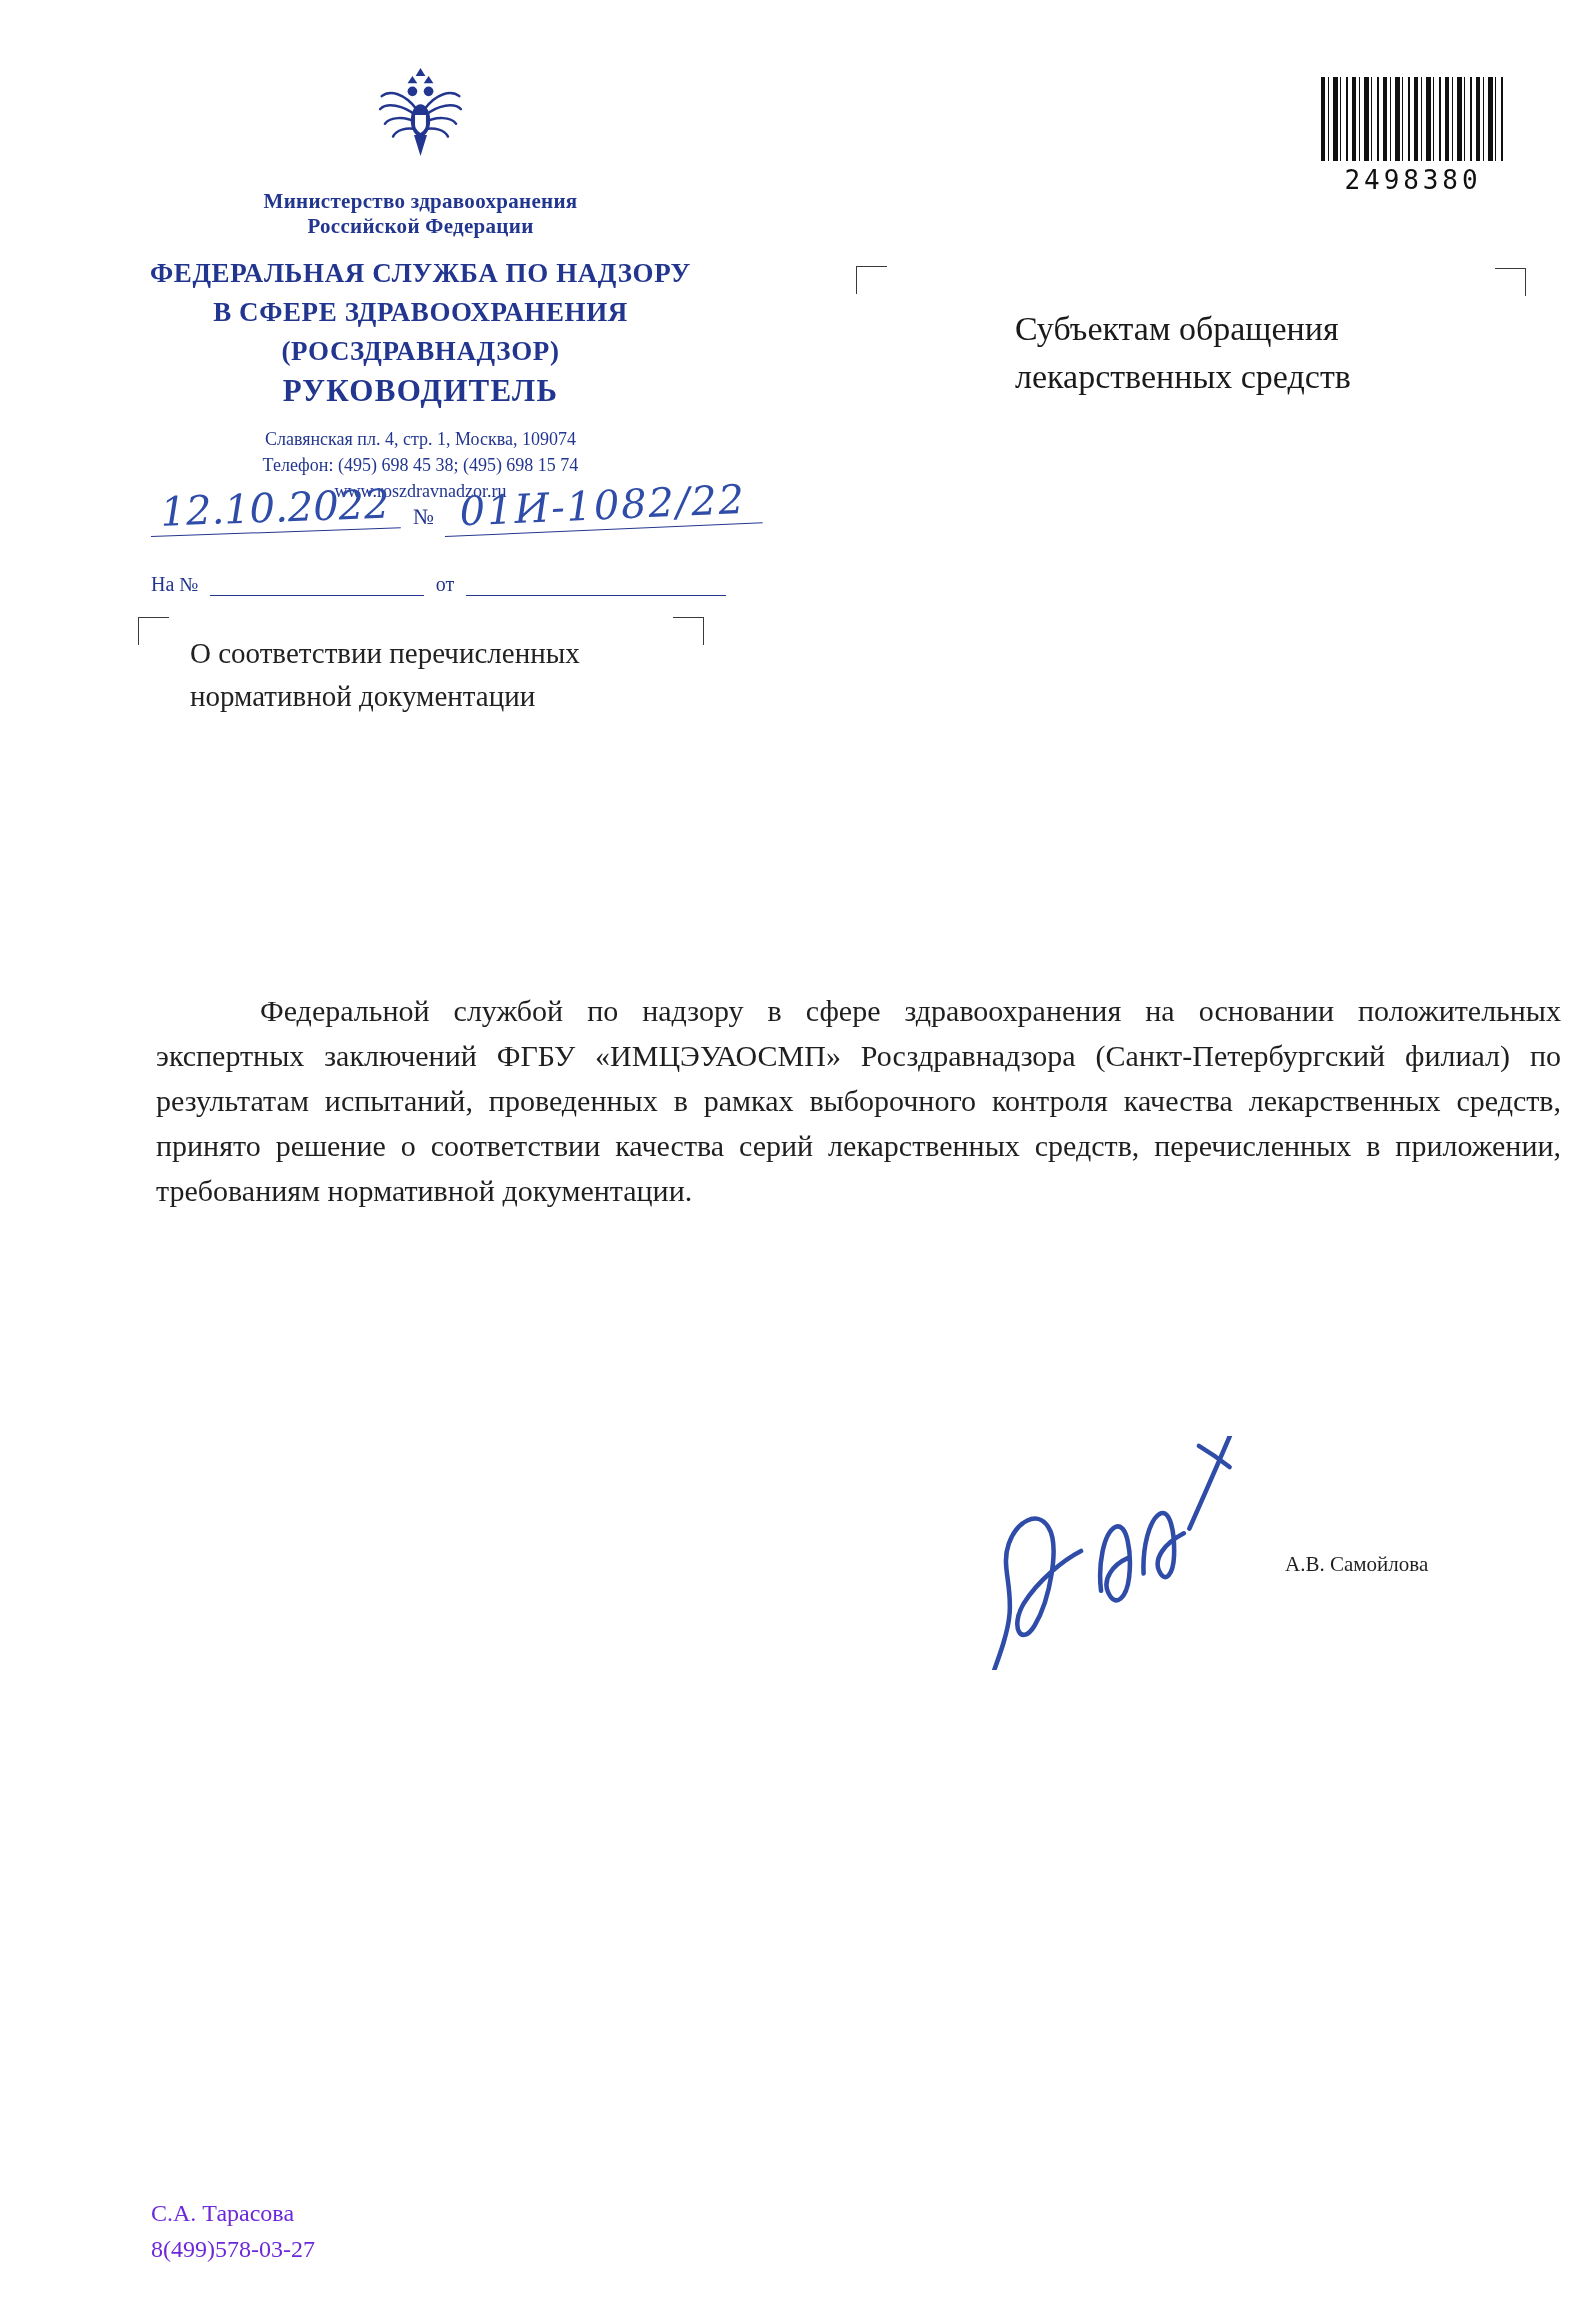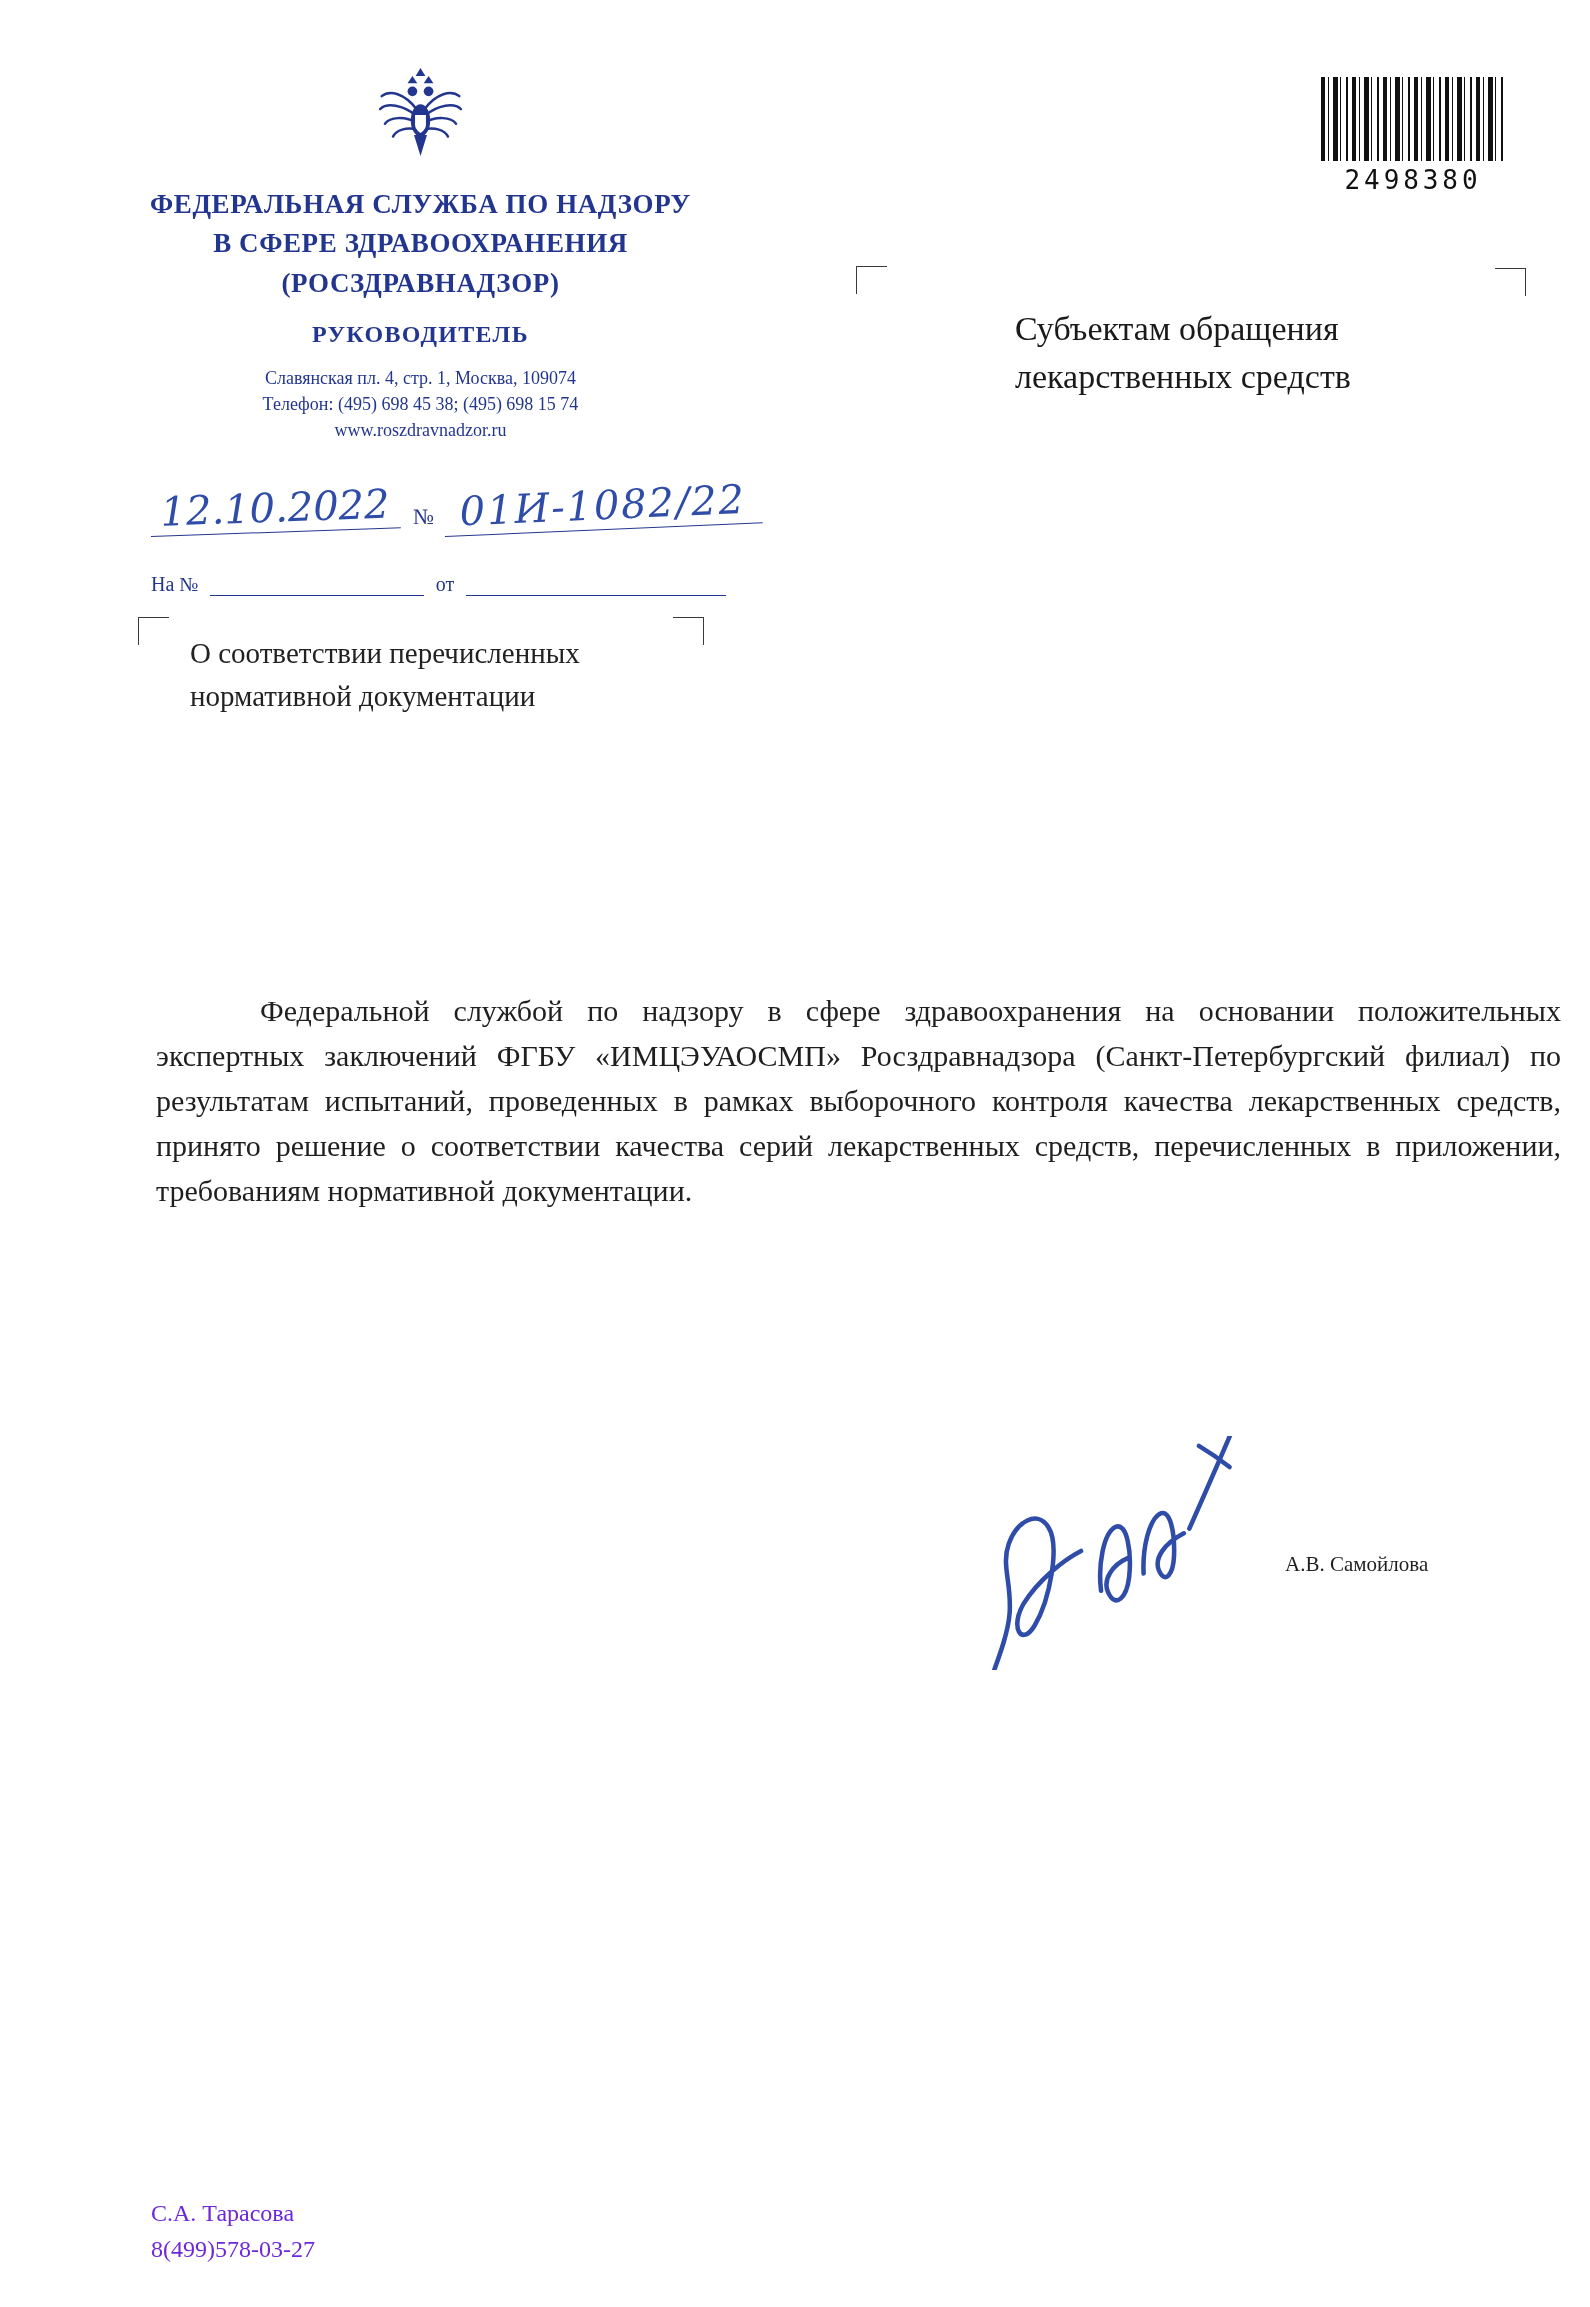--- a/index.html
+++ b/index.html
@@ -20,21 +20,21 @@
   .page{position:absolute;inset:0;background:#ffffff;}
 
   
   .letterhead{
     position:absolute;left:123px;top:65px;width:595px;
     text-align:center;color:var(--letterhead-blue);
   }
   .emblem{display:block;margin:0 auto;color:var(--letterhead-blue);}
   .ministry{margin-top:18px;font-size:21px;font-weight:bold;line-height:1.2;letter-spacing:0.3px;}
   .service{margin-top:14.3px;font-size:27px;font-weight:bold;line-height:1.45;letter-spacing:0.6px;}
-  .head-title{margin-top:18px;font-size:24px;font-weight:bold;letter-spacing:1.3px;}
+  .head-title{margin-top:2px;font-size:31px;font-weight:bold;letter-spacing:1.3px;}
   .contact{margin-top:17px;font-size:18px;line-height:1.45;}
 
   
   .ref-row{
     position:absolute;left:151px;top:489px;width:643px;
     display:flex;align-items:flex-end;
   }
   .hand{
     font-family:"DejaVu Serif",serif;font-style:italic;
     color:var(--ink-blue);font-size:40px;white-space:nowrap;
@@ -142,20 +142,24 @@
         <circle cx="70" cy="32" r="6"></circle>
         <path d="M44 22 l6 -9 l6 9 z"></path>
         <path d="M64 22 l6 -9 l6 9 z"></path>
         <path d="M54 13 l6 -10 l6 10 z"></path>
         <ellipse cx="60" cy="68" rx="12" ry="20"></ellipse>
         <path d="M52 86 L60 112 L68 86 z"></path>
       </g>
       <path d="M52 60 h16 v14 c0 7 -8 11 -8 11 c0 0 -8 -4 -8 -11 z" fill="#fff" stroke="currentColor" stroke-width="2.5"></path>
     </svg>
 
+    <div class="ministry">
+      <div>Министерство здравоохранения</div>
+      <div>Российской Федерации</div>
+    </div>
 
     <div class="service">
       <div>ФЕДЕРАЛЬНАЯ СЛУЖБА ПО НАДЗОРУ</div>
       <div>В СФЕРЕ ЗДРАВООХРАНЕНИЯ</div>
       <div>(РОСЗДРАВНАДЗОР)</div>
     </div>
 
     <div class="head-title">РУКОВОДИТЕЛЬ</div>
 
     <div class="contact">

